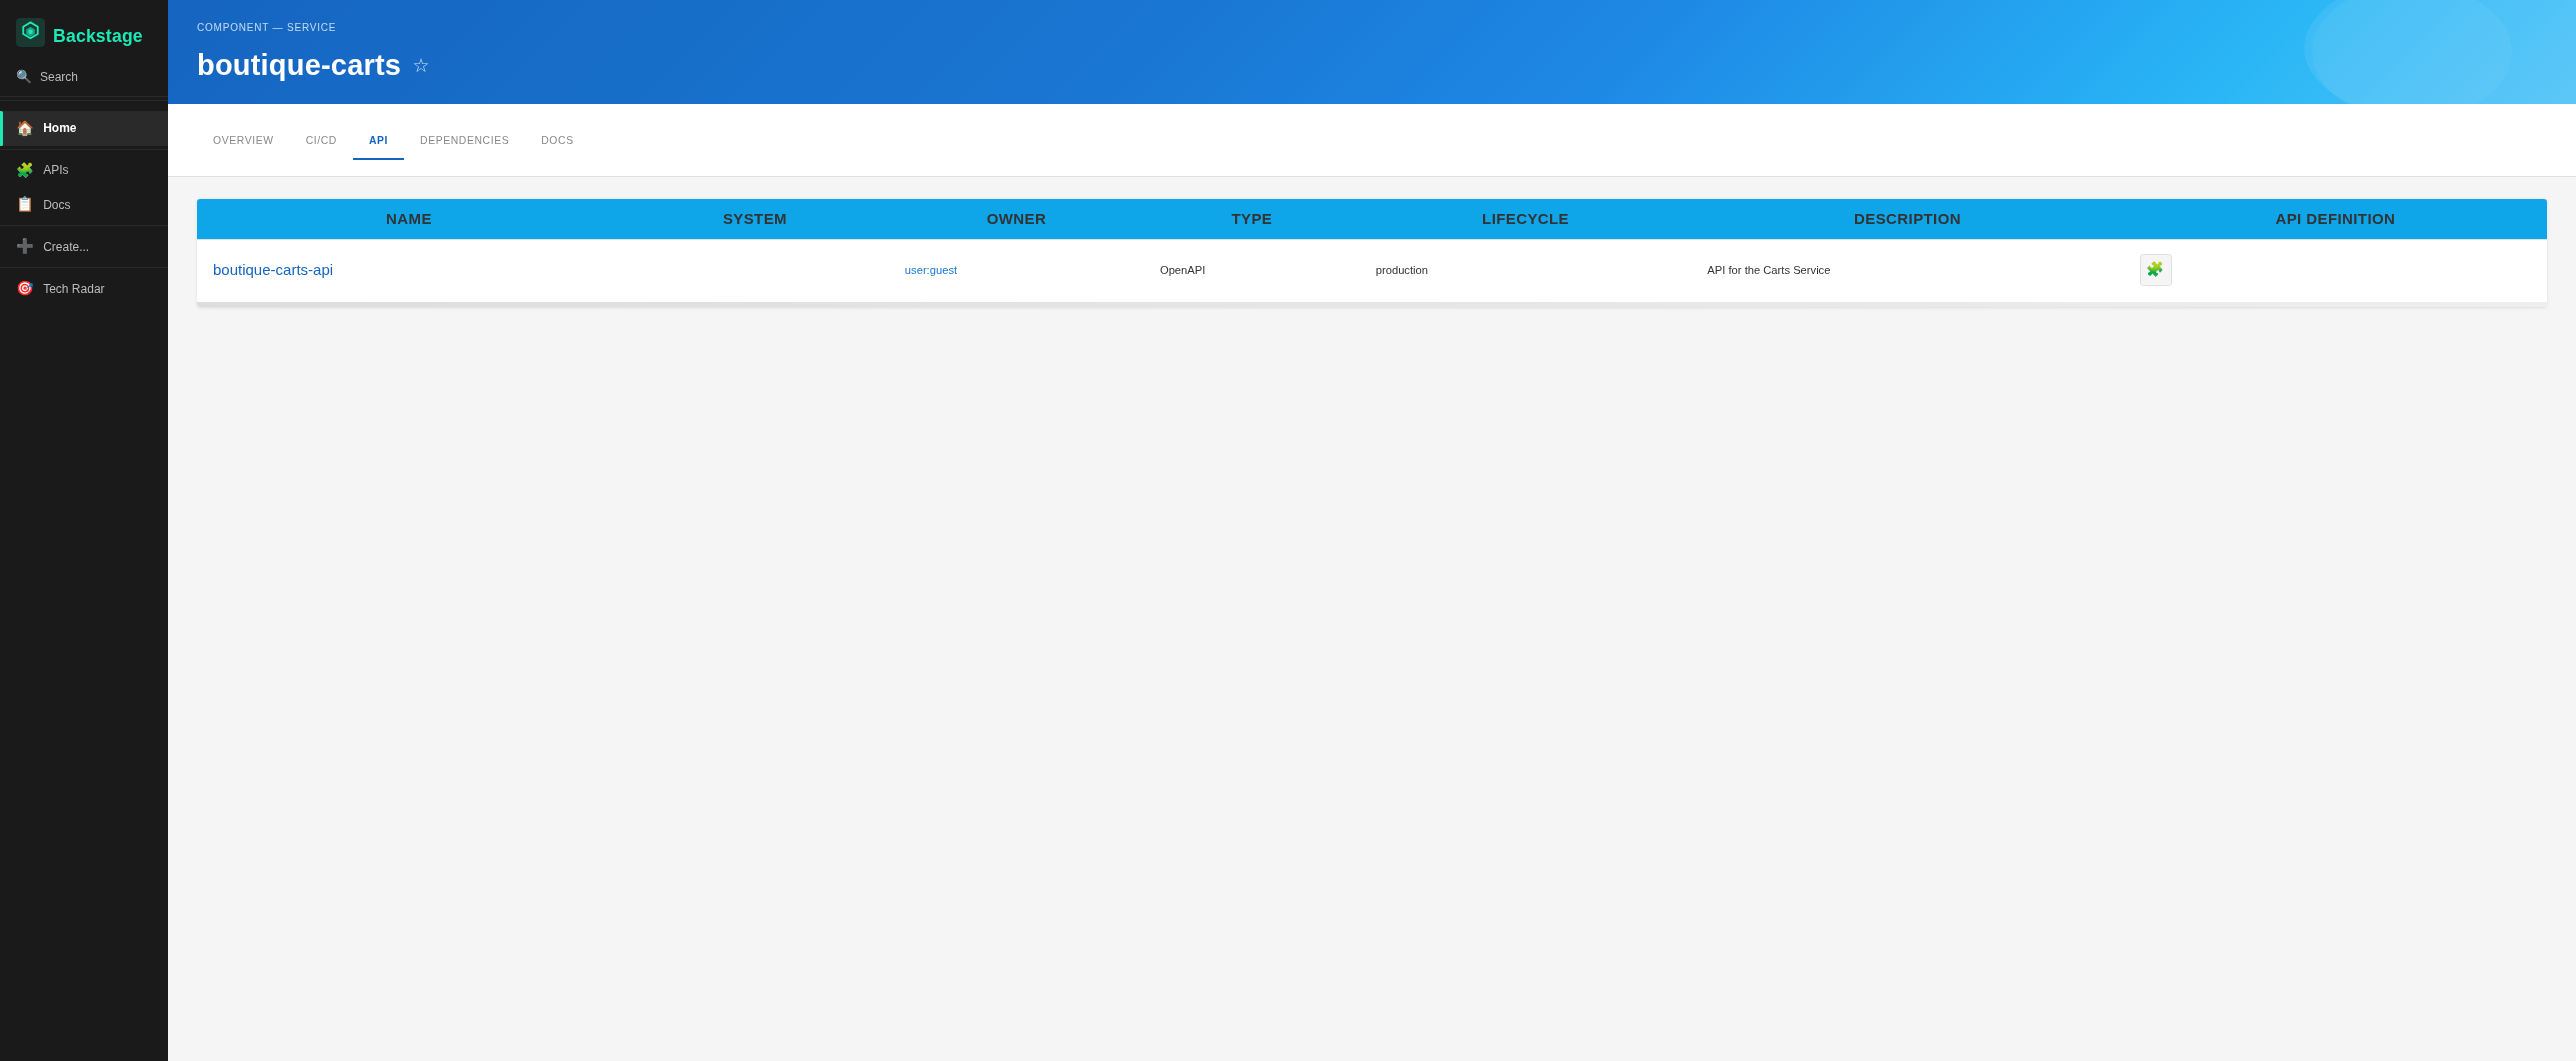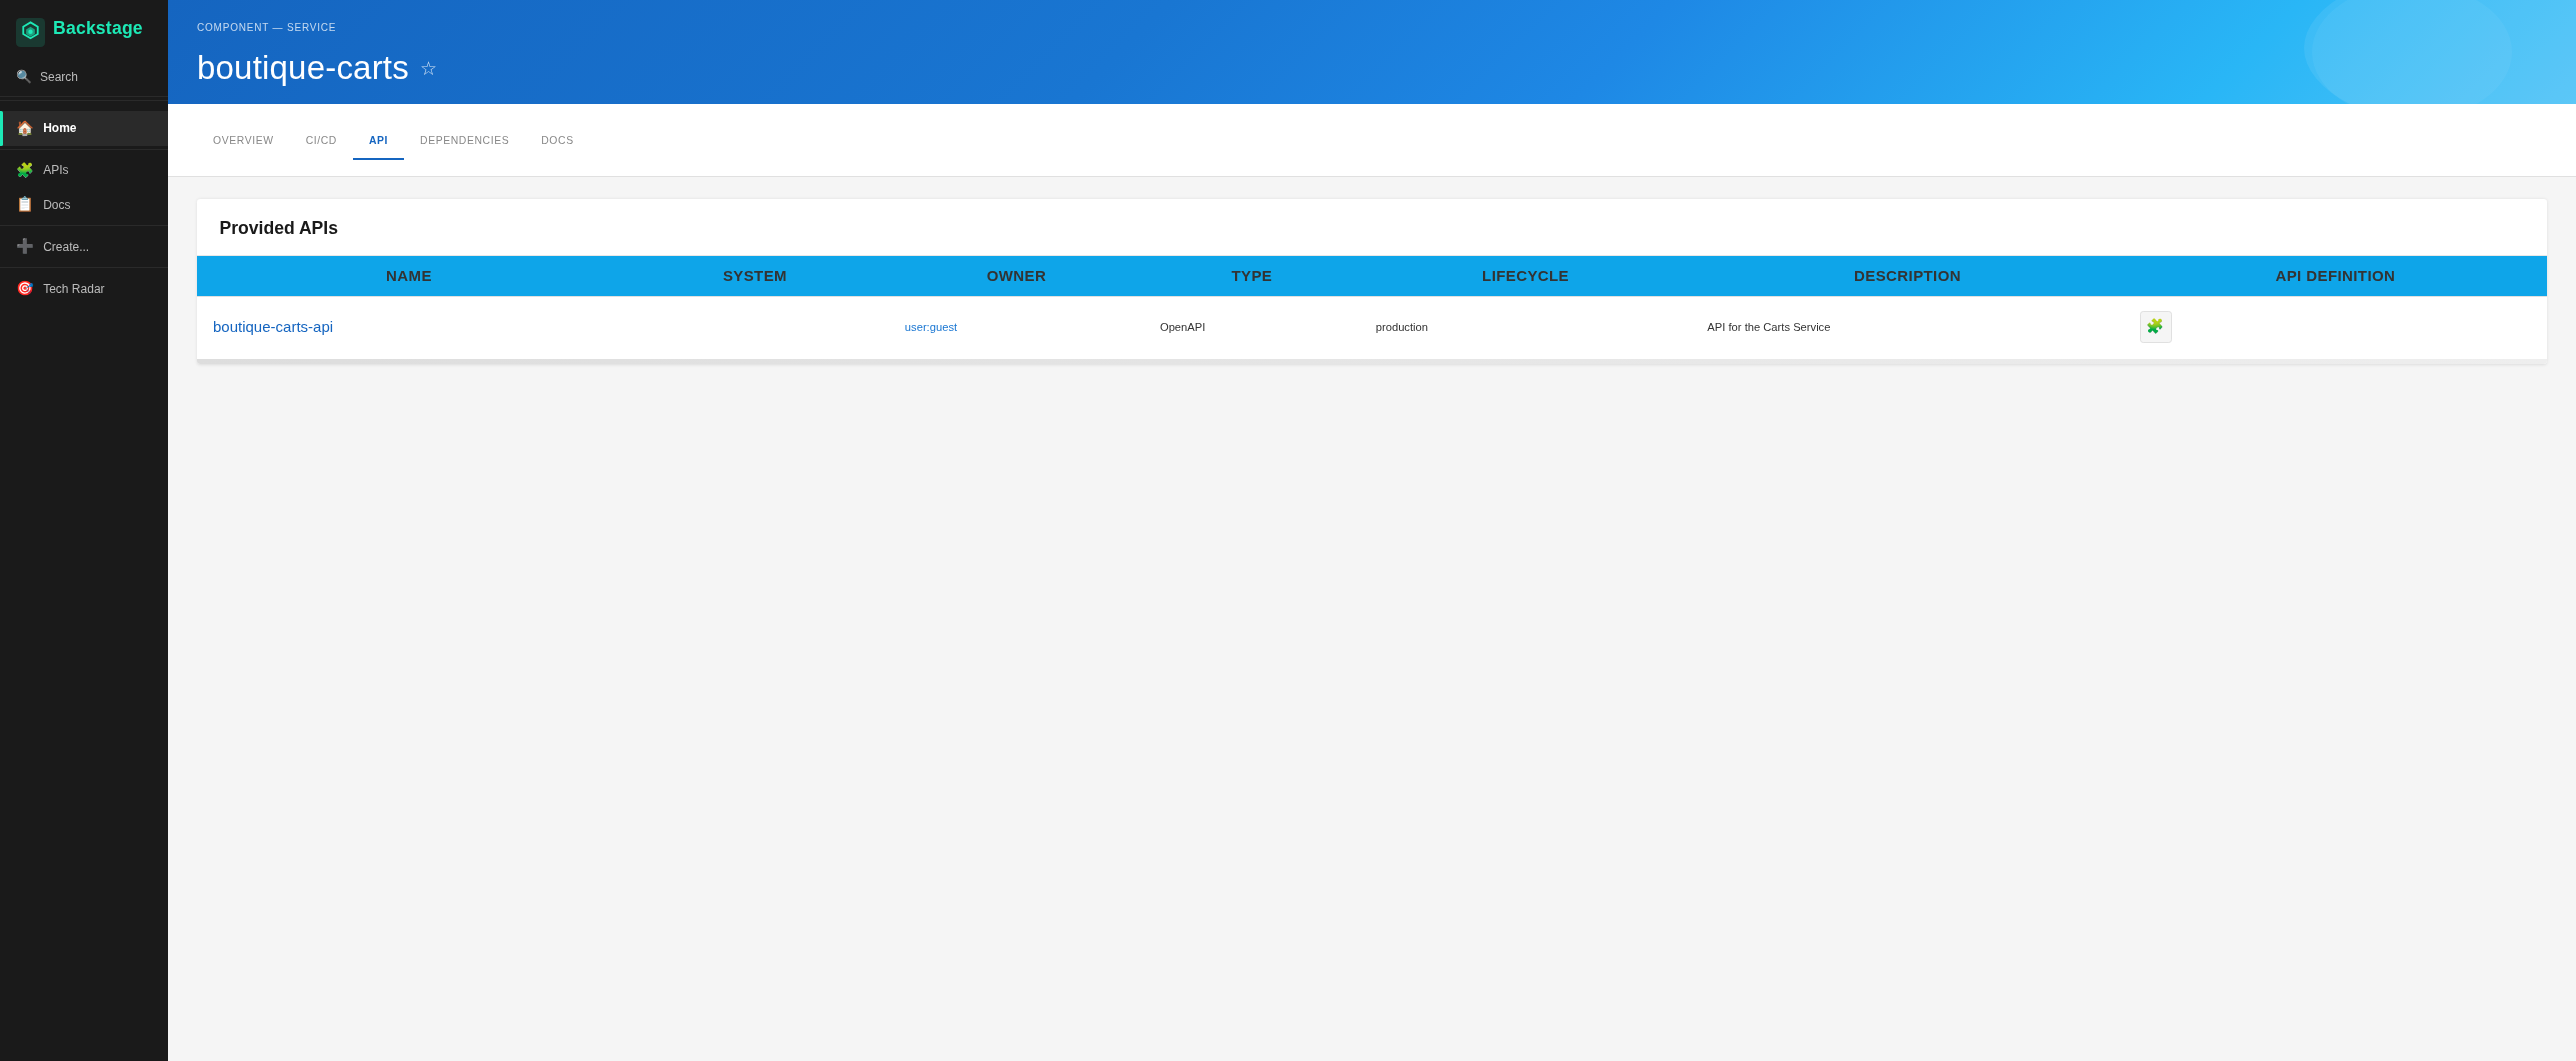--- a/index.html
+++ b/index.html
@@ -12,21 +12,21 @@
       background: #1a1a1a;
       color: #ccc;
       display: flex;
       flex-direction: column;
       height: 100vh;
       overflow-y: auto;
     }
 
     #sidebar .logo-area {
       display: flex;
-      align-items: flex-start;
+      align-items: flex-end;
       padding: 17.6px 16px 14.4px 16px;
       gap: 8px;
     }
 
     #sidebar .logo-icon {
       width: 29px;
       height: 29px;
       flex-shrink: 0;
     }
 
@@ -147,22 +147,22 @@
       margin-bottom: 16px;
     }
 
     #header .title-row {
       display: flex;
       align-items: center;
       gap: 11.2px;
     }
 
     #header .page-title {
-      font-size: 33px;
-      font-weight: 400;
+      font-size: 29px;
+      font-weight: 700;
       color: #fff;
       letter-spacing: 0.2px;
     }
 
     #header .star-icon {
       font-size: 19px;
       color: rgba(255,255,255,0.8);
       cursor: pointer;
     }
 
@@ -356,21 +356,20 @@
   <div id="tabs">
     <div class="tab-item">OVERVIEW</div>
     <div class="tab-item">CI/CD</div>
     <div class="tab-item active">API</div>
     <div class="tab-item">DEPENDENCIES</div>
     <div class="tab-item">DOCS</div>
   </div>
 
   <div id="content">
     <div class="card">
-      <div class="card-title">Provided APIs</div>
 
       <table class="api-table">
         <thead>
           <tr>
             <th>NAME</th>
             <th>SYSTEM</th>
             <th>OWNER</th>
             <th>TYPE</th>
             <th>LIFECYCLE</th>
             <th>DESCRIPTION</th>

